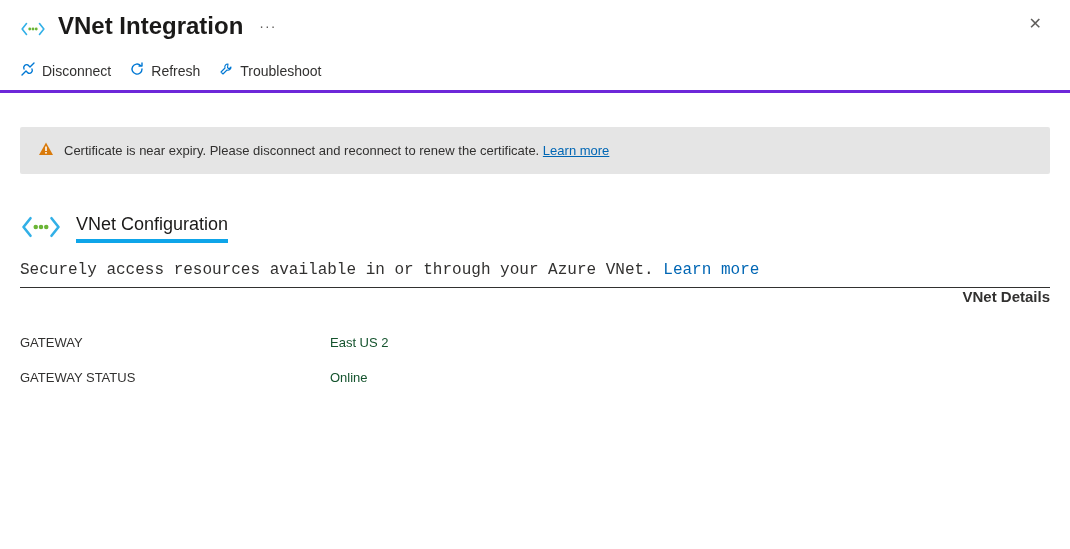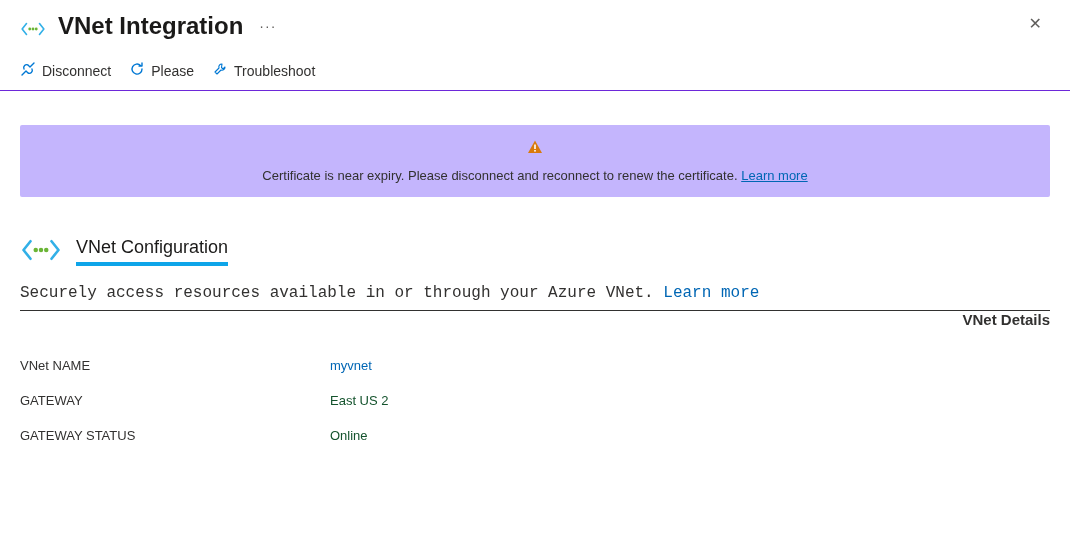--- a/index.html
+++ b/index.html
@@ -59,46 +59,45 @@
       font-size: 16px;
       color: #605e5c;
       cursor: pointer;
       padding: 4px 8px;
       line-height: 1;
     }
     .toolbar {
       display: flex;
       gap: 18px;
       padding: 8px 20px 10px 20px;
-      border-bottom: 1px solid #6d28d9;
+      border-bottom: 3px solid #6d28d9;
     }
     .toolbar-item {
       display: flex;
       align-items: center;
       gap: 6px;
       font-size: 14px;
       color: #323130;
       cursor: pointer;
     }
     .toolbar-item svg { width: 16px; height: 16px; }
     .content {
       padding: 20px 20px 20px 20px;
     }
     .warning-bar {
-      background: #c4b5fd;
+      background: #e5e5e5;
       border: 0;
       padding: 14px 18px;
       display: flex;
       align-items: center;
       gap: 10px;
       margin: 14px 0 34px 0;
       font-size: 13px;
       color: #323130;
       border-radius: 2px;
-      flex-direction: column;
     }
     .warning-icon svg { width: 16px; height: 16px; }
     .section-head {
       display: flex;
       align-items: center;
       gap: 14px;
       margin-bottom: 6px;
       padding-top: 6px;
     }
     .section-head .vnet-icon svg { width: 42px; height: 26px; }
@@ -173,21 +172,21 @@
           </svg>
       </span>
       <span>Disconnect</span>
     </div>
     <div class="toolbar-item">
       <span>
         <svg viewBox="0 0 16 16">
             <path d="M13 8 a5 5 0 1 1 -1.5 -3.5 M13 2 v3 h-3" stroke="#0078d4" stroke-width="1.4" fill="none" stroke-linecap="round" stroke-linejoin="round"></path>
           </svg>
       </span>
-      <span>Please</span>
+      <span>Refresh</span>
     </div>
     <div class="toolbar-item">
       <span>
         <svg viewBox="0 0 16 16">
             <path d="M10 3 a3 3 0 0 0 -3 4 L3 11 l2 2 l4 -4 a3 3 0 0 0 4 -3 l-2 2 l-1.5 -1.5 z" stroke="#0078d4" stroke-width="1.1" fill="none" stroke-linejoin="round"></path>
           </svg>
       </span>
       <span>Troubleshoot</span>
     </div>
   </div>
@@ -223,24 +222,20 @@
 
     <div class="section-desc">
       <span>Securely access resources available in or through your Azure VNet.</span>
       <a class="link-plain">Learn more</a>
     </div>
 
     <div class="details-title">VNet Details</div>
 
     <div id="details-rows">
         <div class="detail-row">
-          <div class="detail-label">VNet NAME</div>
-          <div class="detail-value link-val">myvnet</div>
-        </div>
-        <div class="detail-row">
           <div class="detail-label">GATEWAY</div>
           <div class="detail-value">East US 2</div>
         </div>
         <div class="detail-row">
           <div class="detail-label">GATEWAY STATUS</div>
           <div class="detail-value">Online</div>
         </div>
       </div>
 
   </div>

